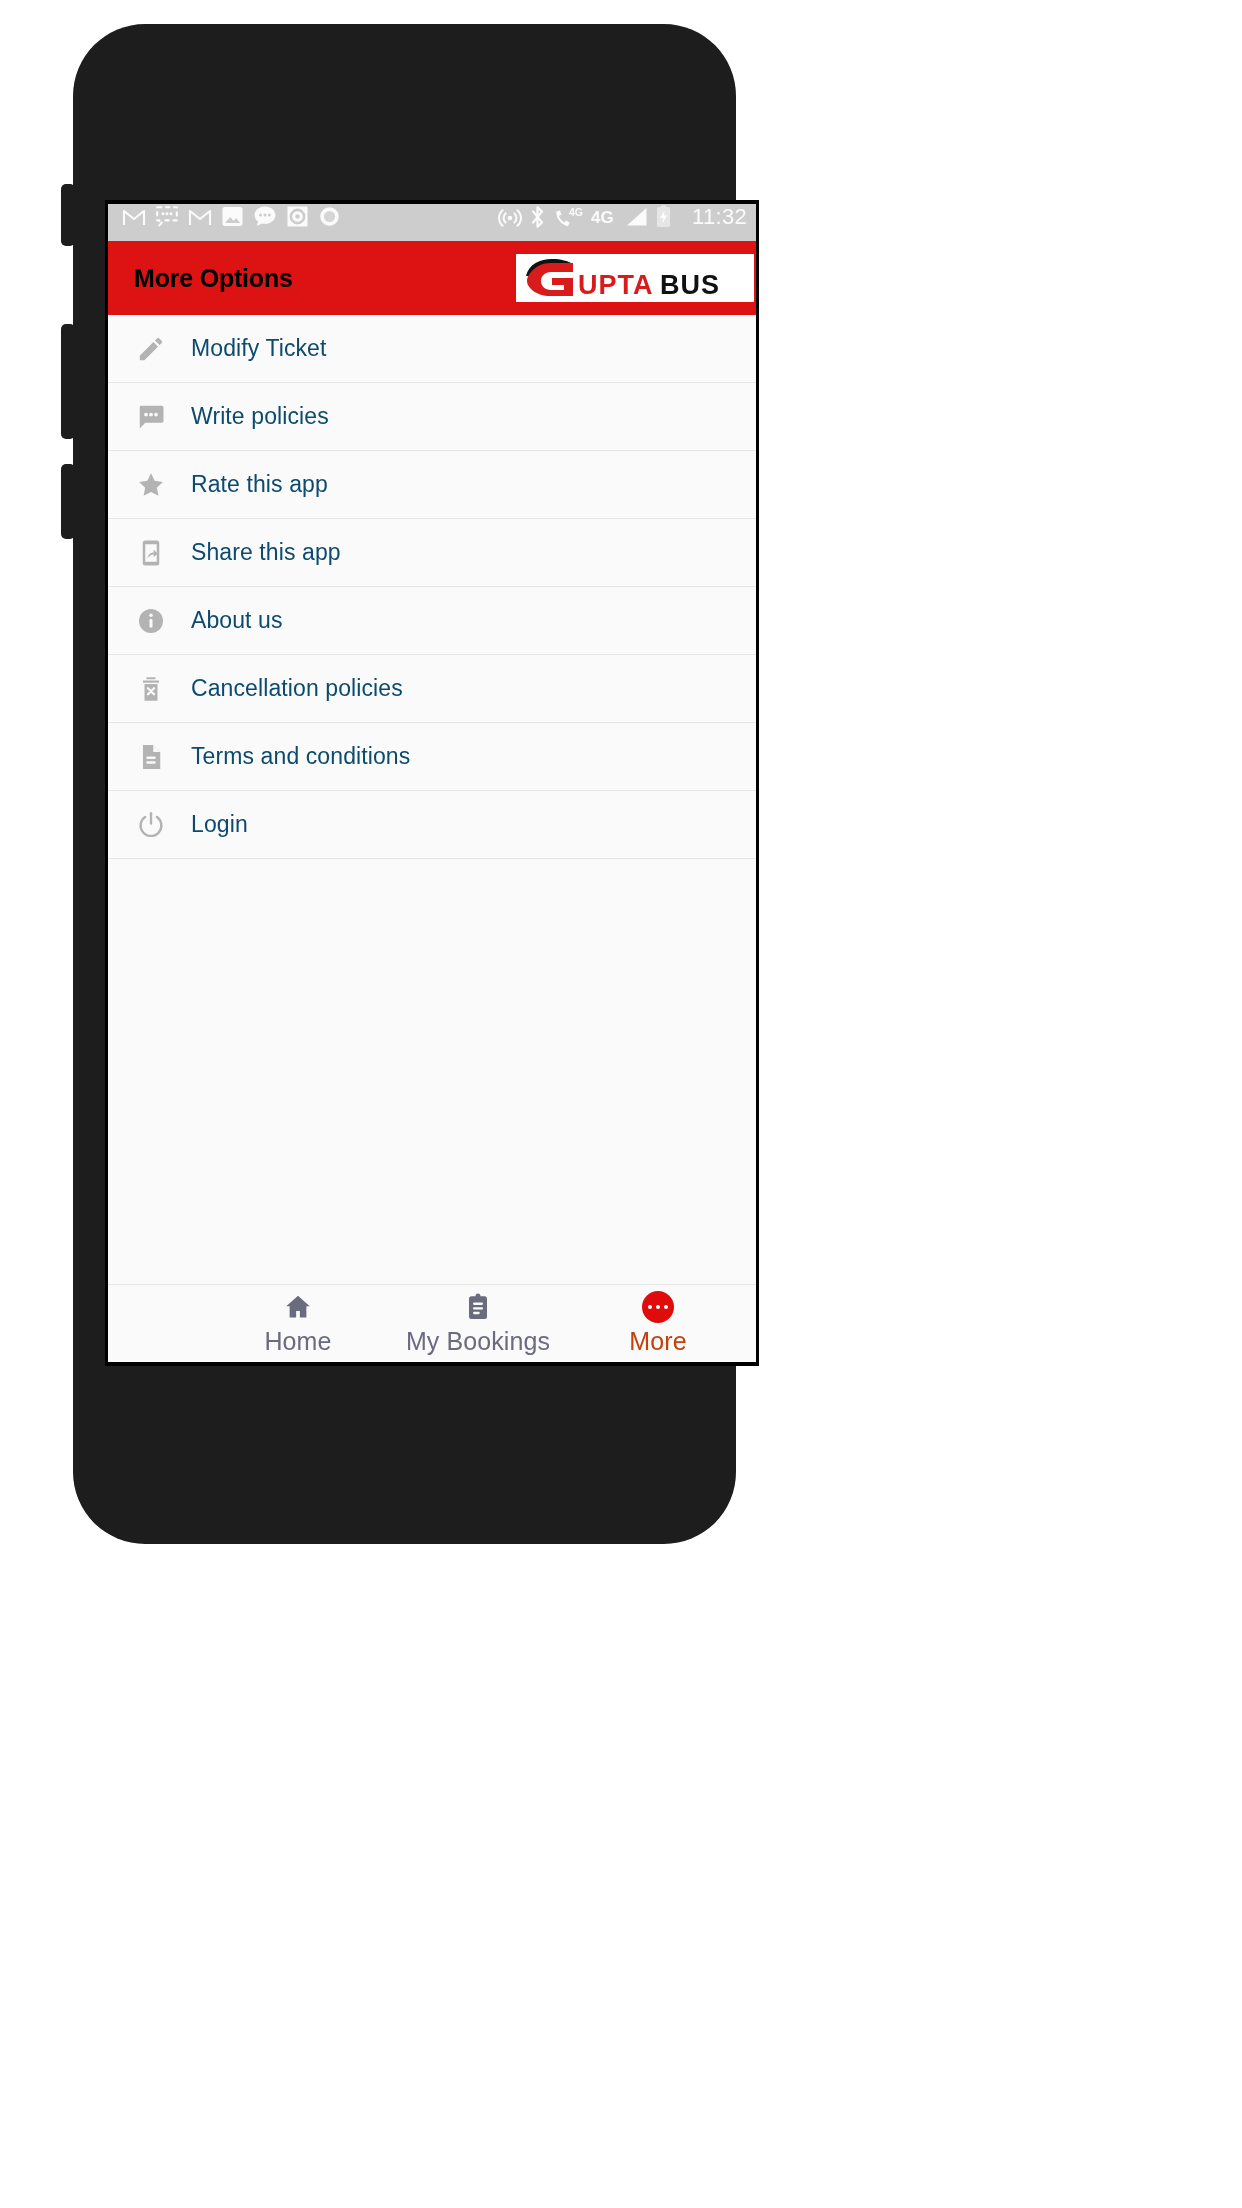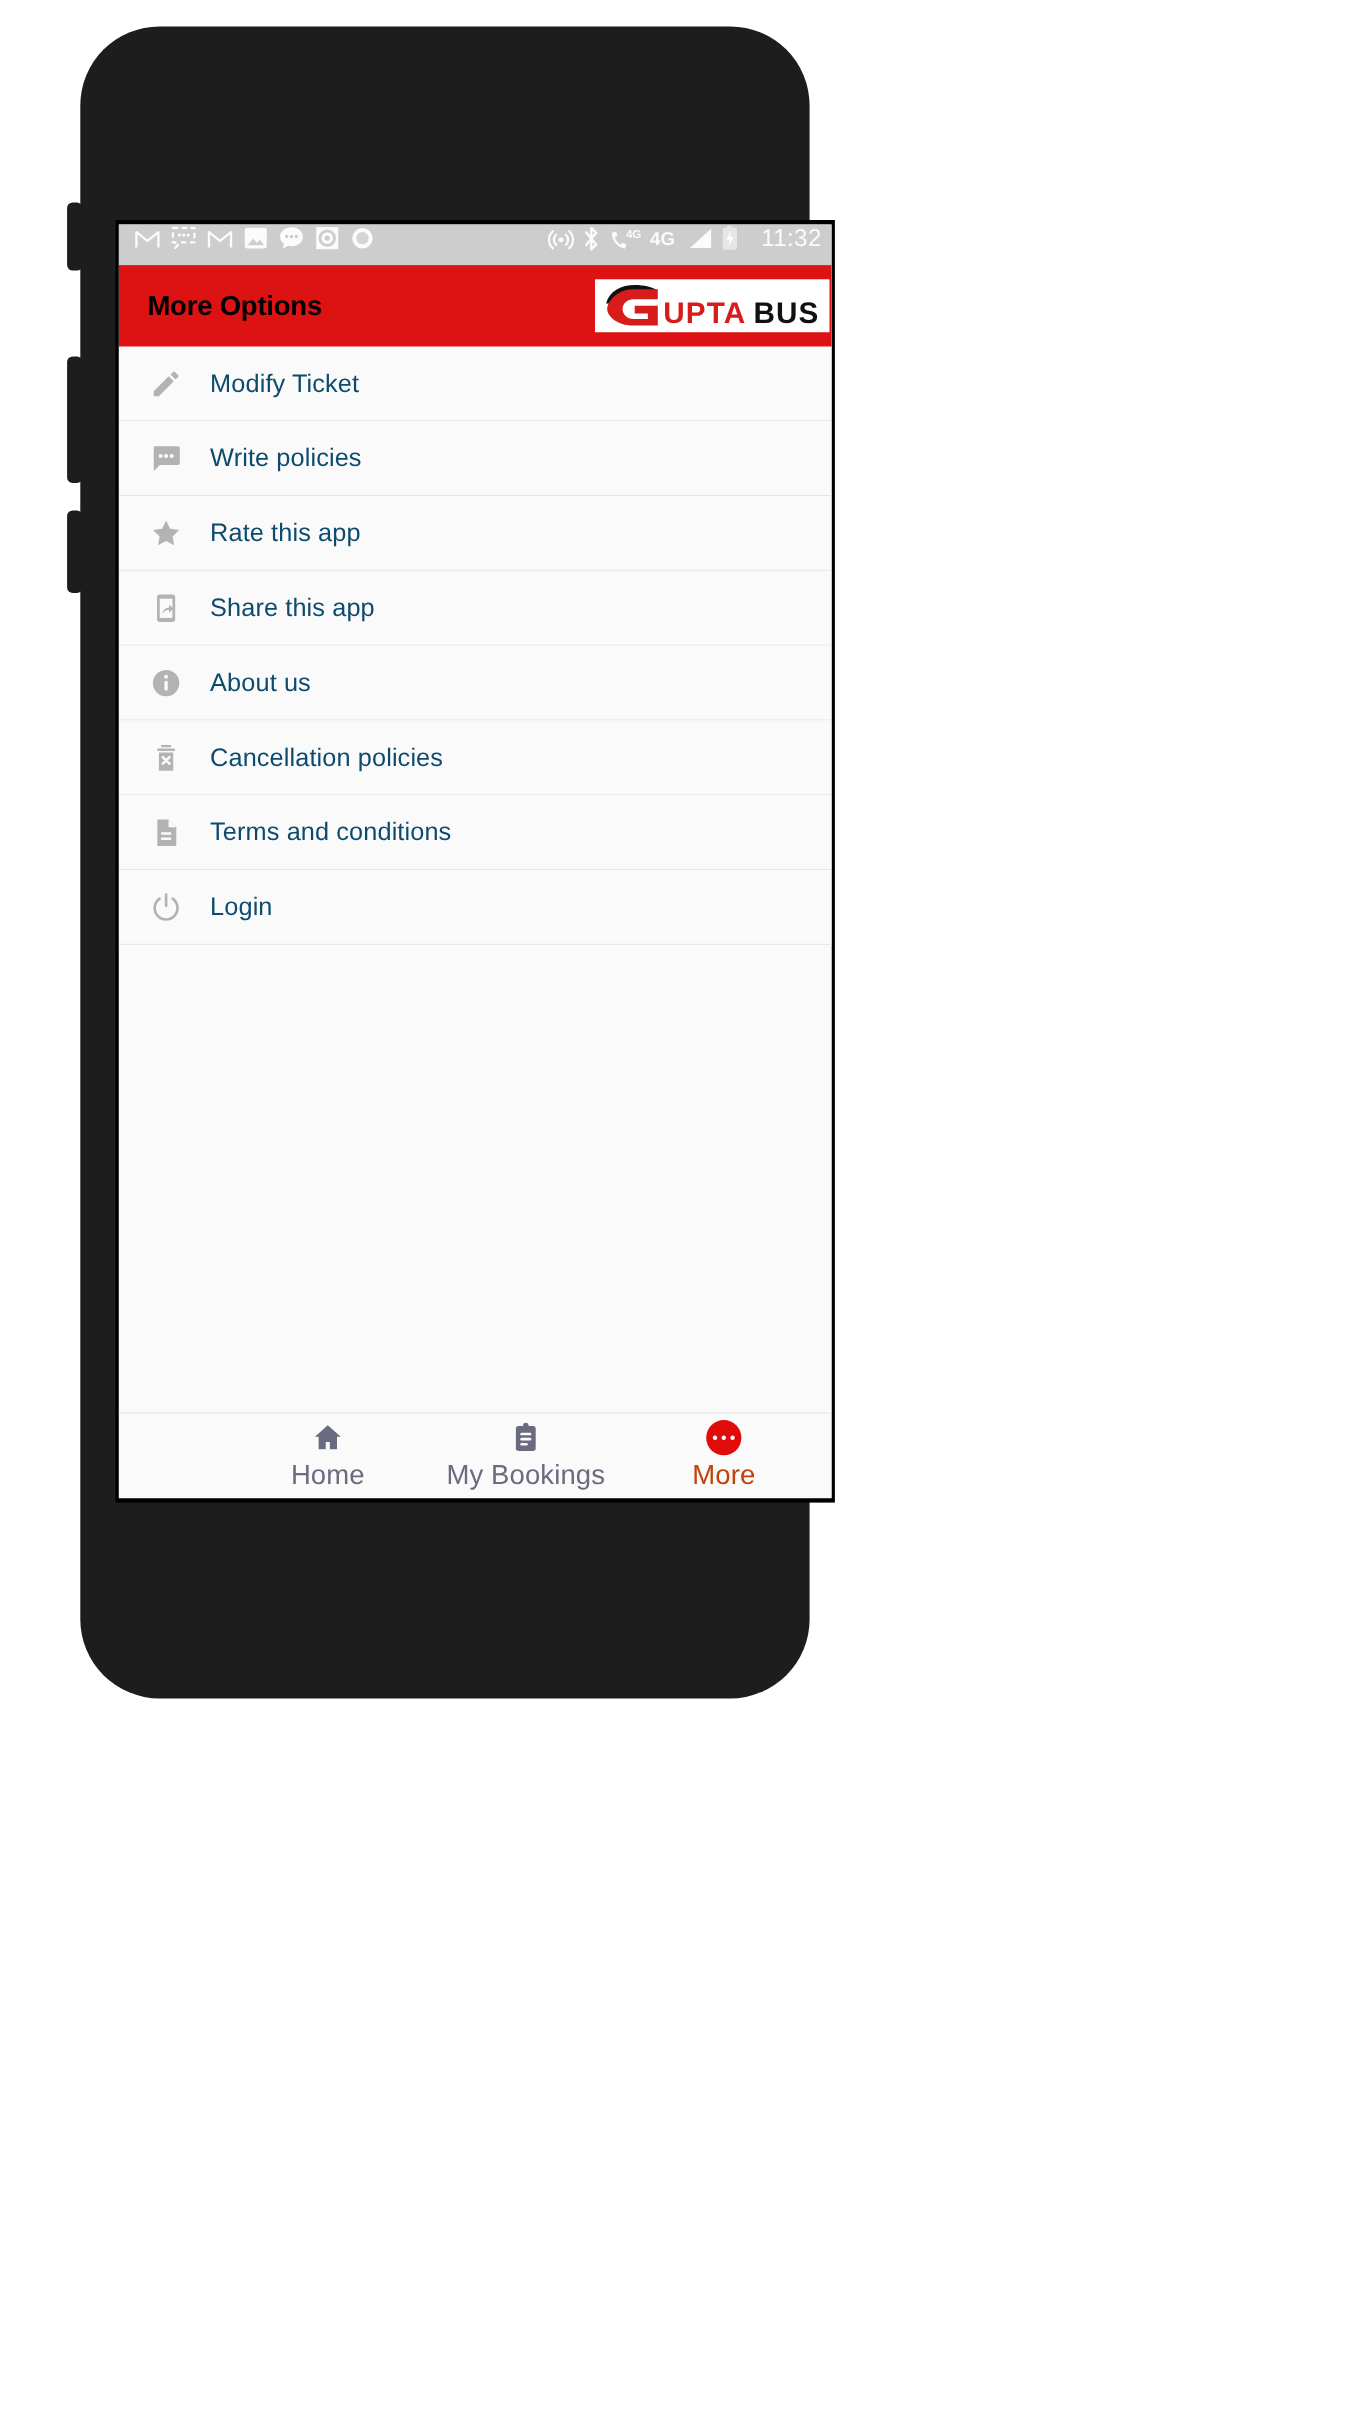--- a/index.html
+++ b/index.html
@@ -64,21 +64,21 @@
     padding:0 2px 0 26px;
     position:relative;
   }
   #app-title{
     font-size:25px; font-weight:bold; color:#000;
     letter-spacing:-.2px;
   }
   #brand-logo{
     position:absolute; right:2px; top:50%;
     transform:translateY(-50%);
-    width:213px; height:48px;
+    width:238px; height:48px;
     background:#ffffff;
     display:flex; align-items:flex-start;
     overflow:hidden;
   }
   #logo-svg{ display:block; }
 
   
   #menu-list{ flex:1 1 auto; background:#fafafa; overflow:hidden; }
   .menu-item{
     height:68px;

